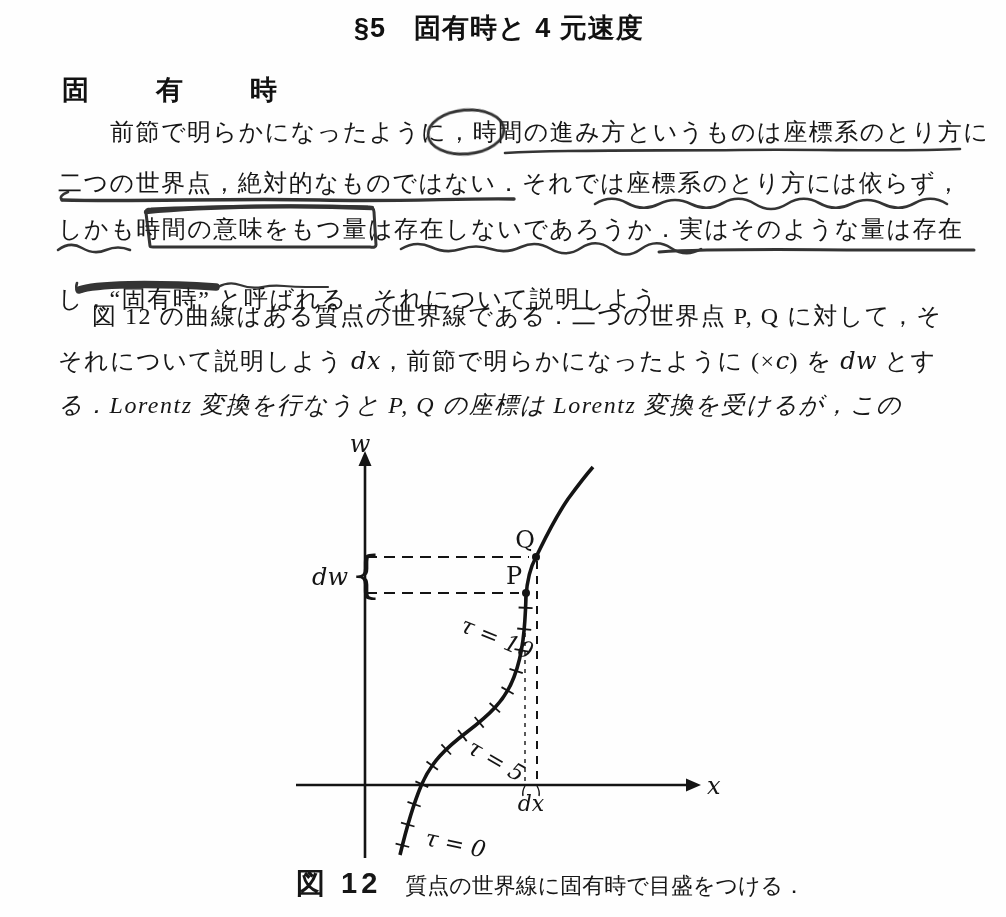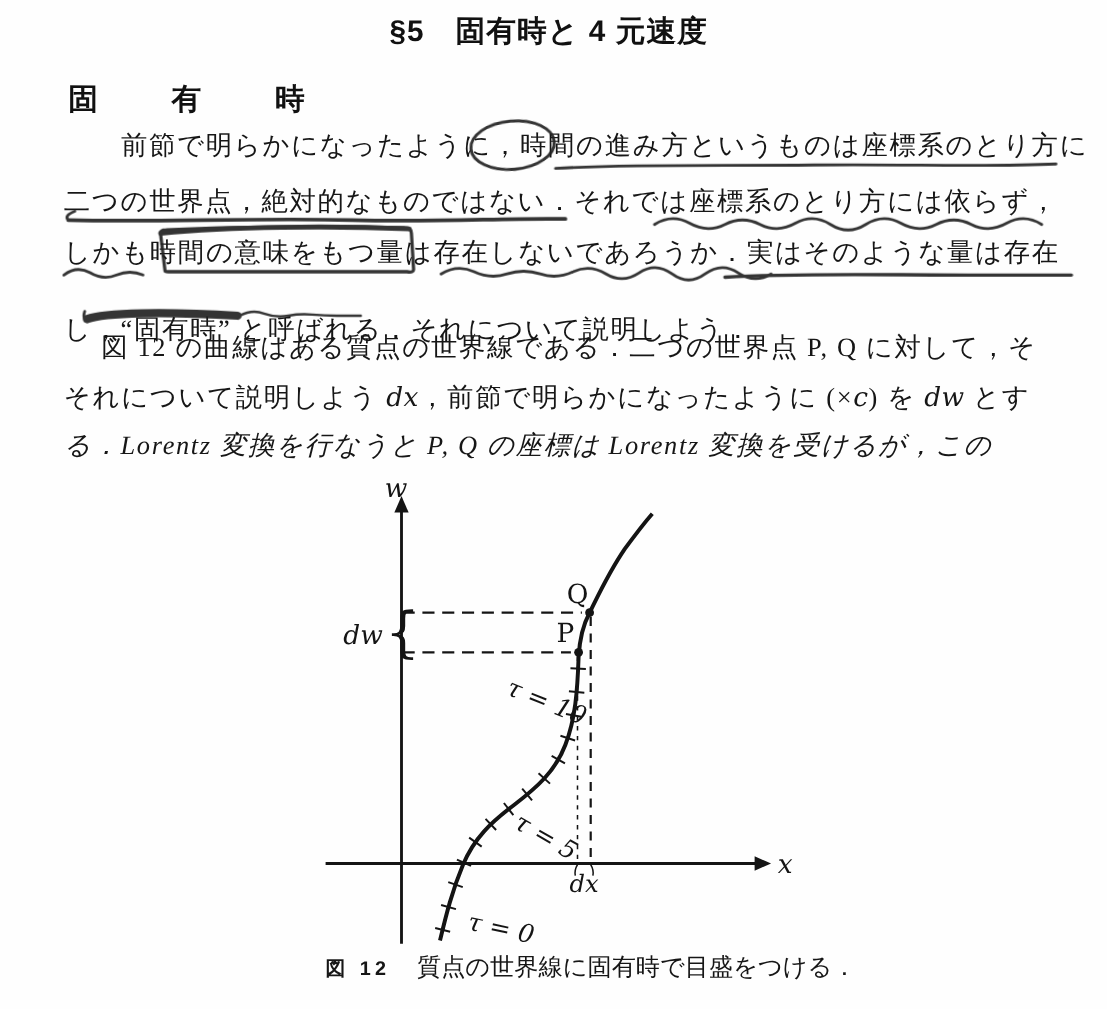--- a/index.html
+++ b/index.html
@@ -18,21 +18,21 @@
     font-family:"Liberation Sans","DejaVu Sans",sans-serif;
     font-weight:bold;font-size:27px;letter-spacing:20px;color:#111;
   }
   .bline{
     font-size:24px;letter-spacing:1.5px;white-space:nowrap;color:#161616;
   }
   .seg-it{font-style:italic;font-family:"DejaVu Serif","Liberation Serif",serif;letter-spacing:0.5px;}
   .caption{font-size:22px;white-space:nowrap;color:#161616;}
   .caption .cap-label{
     font-family:"Liberation Sans","DejaVu Sans",sans-serif;
-    font-weight:bold;font-size:18px;letter-spacing:4px;margin-right:24px;
+    font-weight:bold;font-size:29px;letter-spacing:4px;margin-right:24px;
   }
   svg{position:absolute;left:0;top:0;pointer-events:none;}
   .pen{stroke:#222;fill:none;stroke-linecap:round;stroke-linejoin:round;}
   .fig-stroke{stroke:#141414;fill:none;}
   .fig-text{font-family:"DejaVu Serif","Liberation Serif",serif;fill:#141414;}
   .it{font-style:italic;}
 </style>
 </head>
 <body>
 

